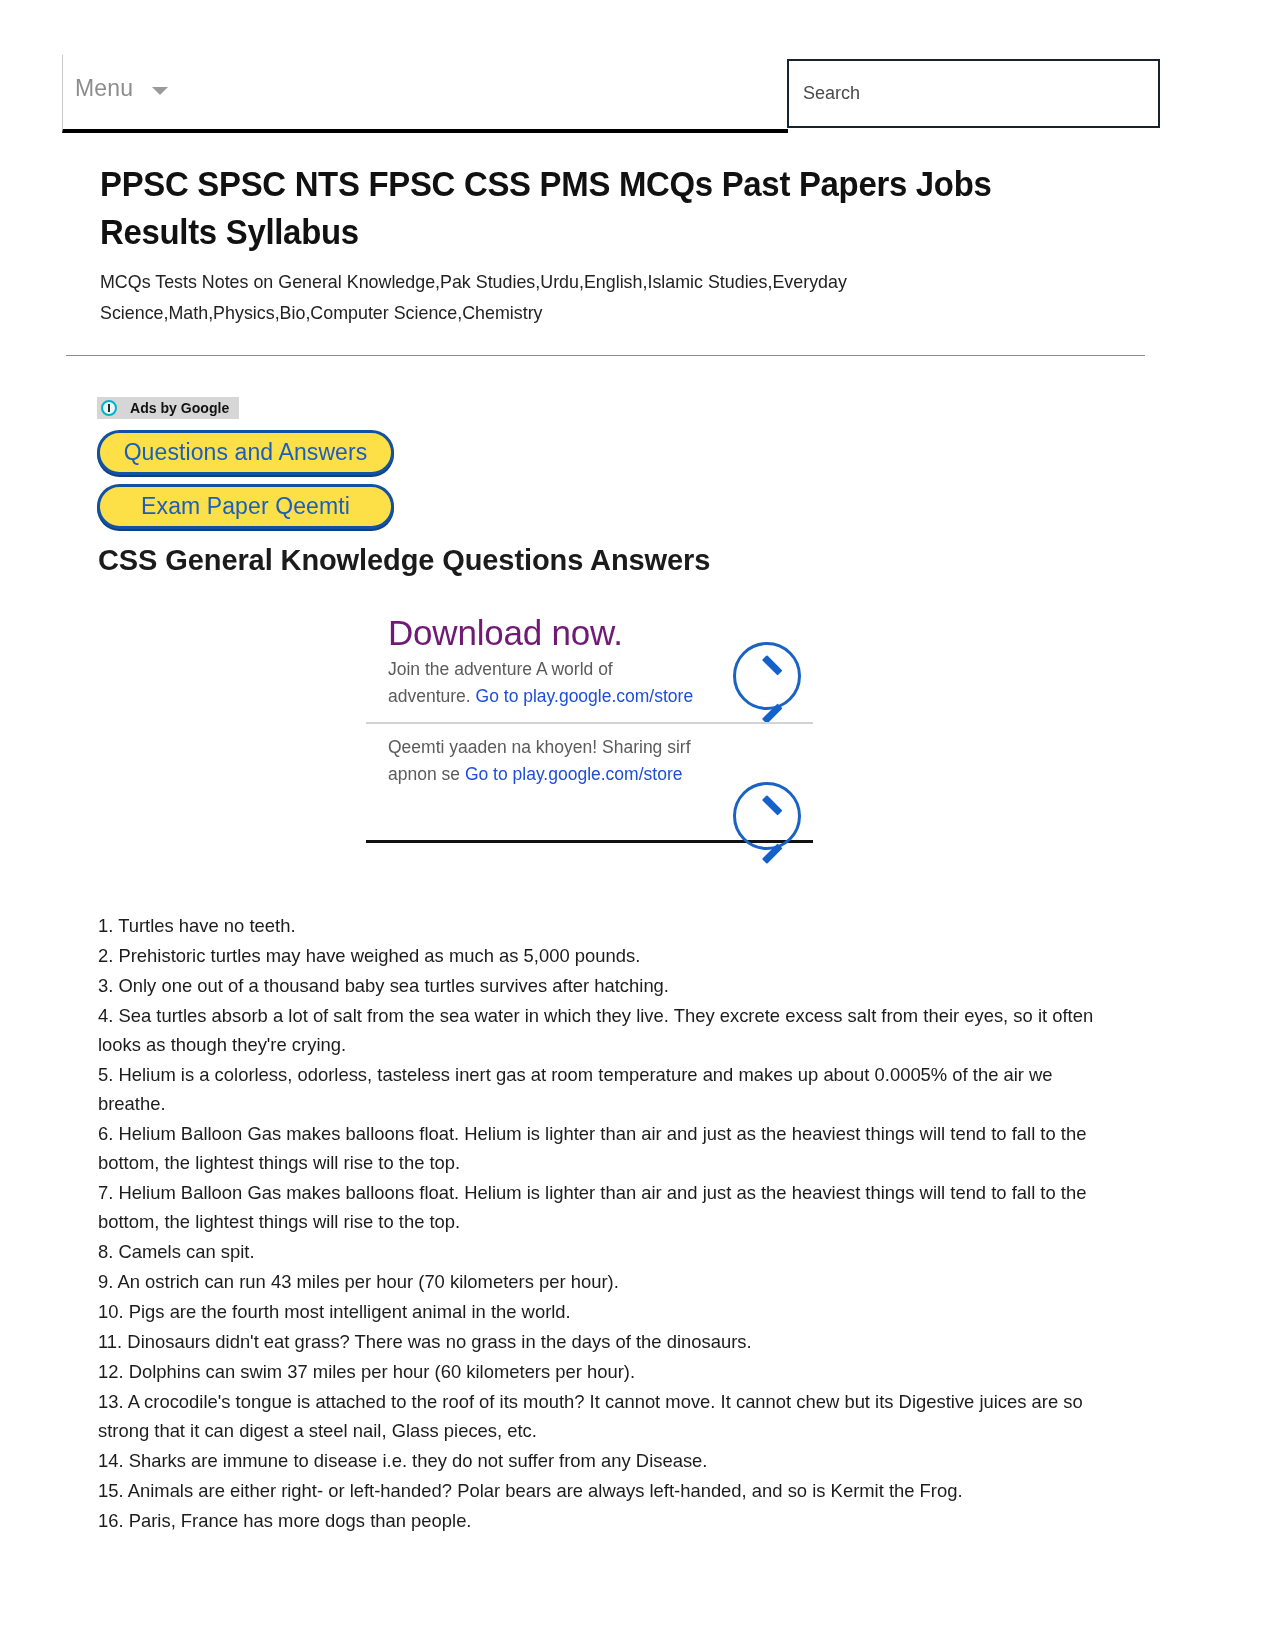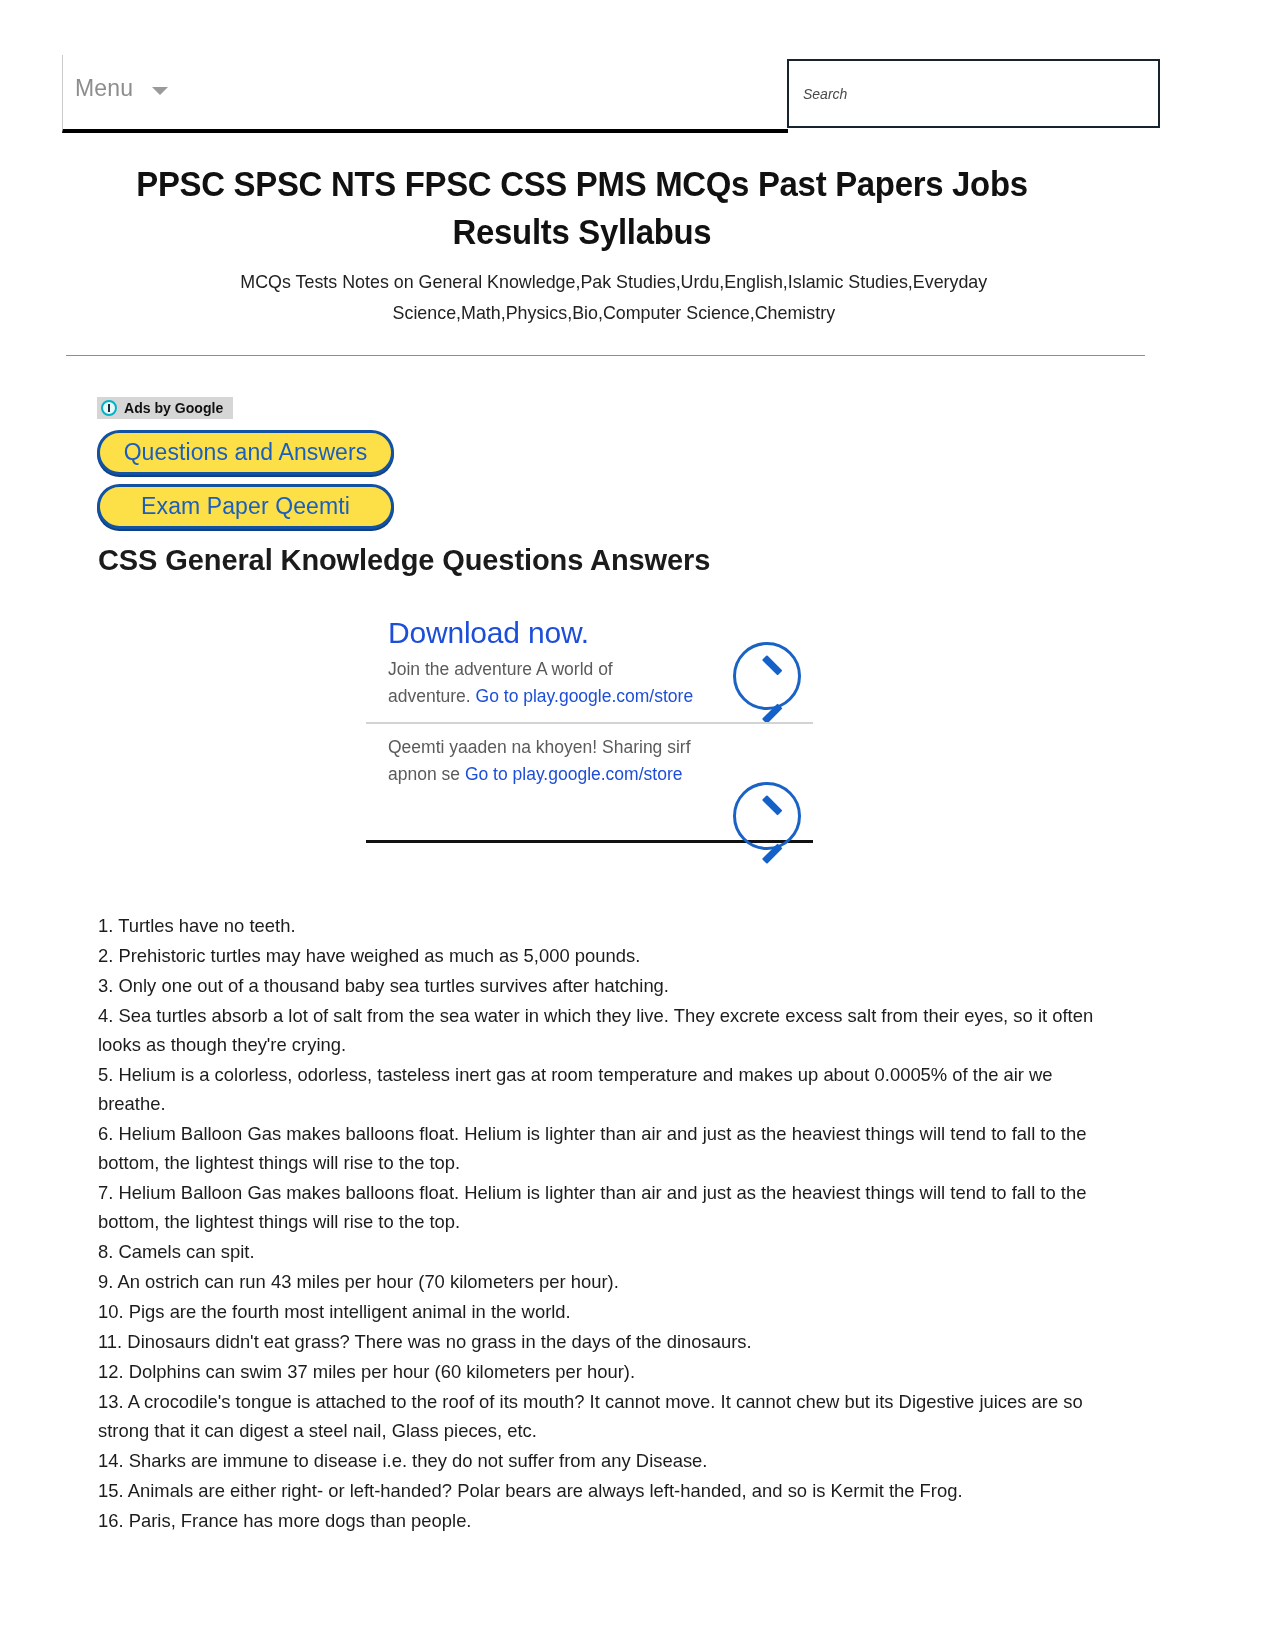--- a/index.html
+++ b/index.html
@@ -60,33 +60,31 @@
     background: #fff;
   }
   .searchbox input {
     width: 100%;
     height: 100%;
     border: 0;
     outline: none;
     background: transparent;
     padding: 0 14px;
     font-family: "Liberation Sans", sans-serif;
-    font-size: 14px;
+    font-size: 18px;
     color: #3b3b3b;
-    font-style: italic;
   }
   .searchbox input::placeholder { color: #4a4a4a; opacity: 1; }
 
   
   .site-header {
     position: absolute;
-    left: 112px;
+    left: 100px;
     top: 160px;
     width: 1040px;
-    text-align: center;
   }
   .site-title {
     margin: 0;
     font-family: "Liberation Sans", sans-serif;
     font-weight: bold;
     font-size: 35px;
     line-height: 48px;
     letter-spacing: -0.3px;
     color: #111111;
     transform: scaleX(0.94);
@@ -114,21 +112,21 @@
 
   
   .ads-badge {
     position: absolute;
     left: 97px;
     top: 397px;
     height: 22px;
     background: #d6d6d6;
     display: flex;
     align-items: center;
-    gap: 7px;
+    gap: 13px;
     padding: 0 7px 0 4px;
   }
   .ads-badge .info-icon {
     width: 16px; height: 16px;
     border-radius: 50%;
     border: 2px solid #00b3c6;
     background: #e9f7f9;
     position: relative;
     flex: none;
   }
@@ -197,23 +195,23 @@
     align-items: flex-start;
     padding: 8px 0 12px 0;
     min-height: 118px;
   }
   .ad-row + .ad-row { border-top: 2px solid #d3d3d3; }
   .ad-copy {
     width: 330px;
     padding-left: 22px;
   }
   .ad-headline {
-    font-size: 30px;
+    font-size: 35px;
     line-height: 42px;
-    color: #1d4ed8;
+    color: #701a75;
     font-weight: normal;
     margin: 0;
     letter-spacing: -0.2px;
   }
   .ad-desc {
     margin: 2px 0 0 0;
     font-size: 17.5px;
     line-height: 27px;
     color: #5b5b5b;
   }

